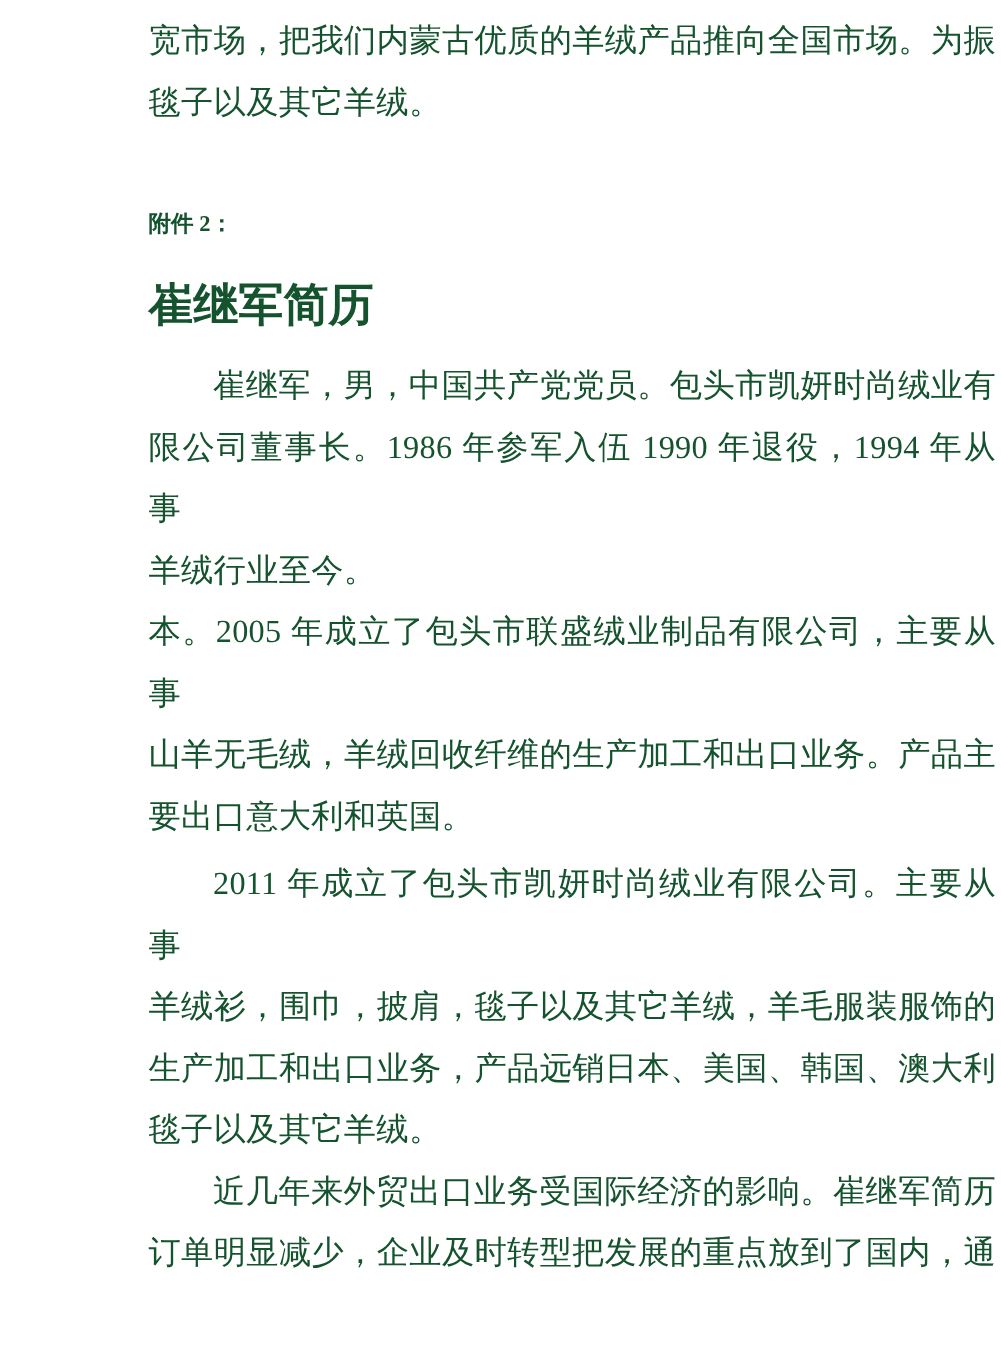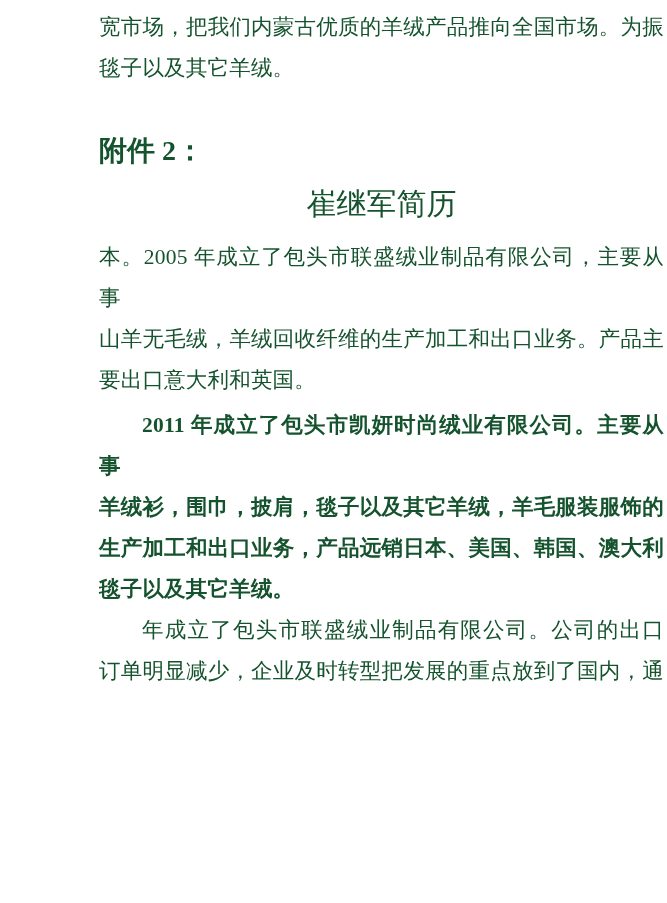--- a/index.html
+++ b/index.html
@@ -20,59 +20,64 @@
     font-size: 21.5px;
     line-height: 41px;
     text-align: justify;
     letter-spacing: 0.2px;
   }
   .line.just { text-align-last: justify; }
   .line.indent { text-indent: 43px; }
   .attachment {
     margin-top: 41px;
     font-weight: bold;
-    font-size: 28px;
+    font-size: 15px;
     line-height: 41px;
     font-family: Liberation Serif, serif;
   }
   .doc-title {
-    font-weight: normal;
+    font-weight: bold;
     font-size: 30px;
     line-height: 66px;
-    text-align: center;
+    text-align: left;
   }
-  .para-3 { margin-top: 4px; font-weight: bold; }
+  .para-3 { margin-top: 4px; }
 </style>
 </head>
 <body>
 
 <div class="page">
 
   <div class="para">
     <div class="line just">宽市场，把我们内蒙古优质的羊绒产品推向全国市场。为振</div>
     <div class="line">毯子以及其它羊绒。</div>
   </div>
 
   <div class="attachment">附件 2：</div>
 
   <h1 class="doc-title">崔继军简历</h1>
 
+  <div class="para">
+    <div class="line indent just">崔继军，男，中国共产党党员。包头市凯妍时尚绒业有</div>
+    <div class="line just">限公司董事长。1986 年参军入伍 1990 年退役，1994 年从事</div>
+    <div class="line">羊绒行业至今。</div>
+  </div>
 
   <div class="para">
     <div class="line just">本。2005 年成立了包头市联盛绒业制品有限公司，主要从事</div>
     <div class="line just">山羊无毛绒，羊绒回收纤维的生产加工和出口业务。产品主</div>
     <div class="line">要出口意大利和英国。</div>
   </div>
 
   <div class="para para-3">
     <div class="line indent just">2011 年成立了包头市凯妍时尚绒业有限公司。主要从事</div>
     <div class="line just">羊绒衫，围巾，披肩，毯子以及其它羊绒，羊毛服装服饰的</div>
     <div class="line just">生产加工和出口业务，产品远销日本、美国、韩国、澳大利</div>
     <div class="line">毯子以及其它羊绒。</div>
   </div>
 
   <div class="para">
-    <div class="line indent just">年成立了包头市联盛绒业制品有限公司。公司的出口</div>
+    <div class="line indent just">近几年来外贸出口业务受国际经济的影响。崔继军简历</div>
     <div class="line just">订单明显减少，企业及时转型把发展的重点放到了国内，通</div>
 
   </div>
 
 </div>
 
 </body></html>

